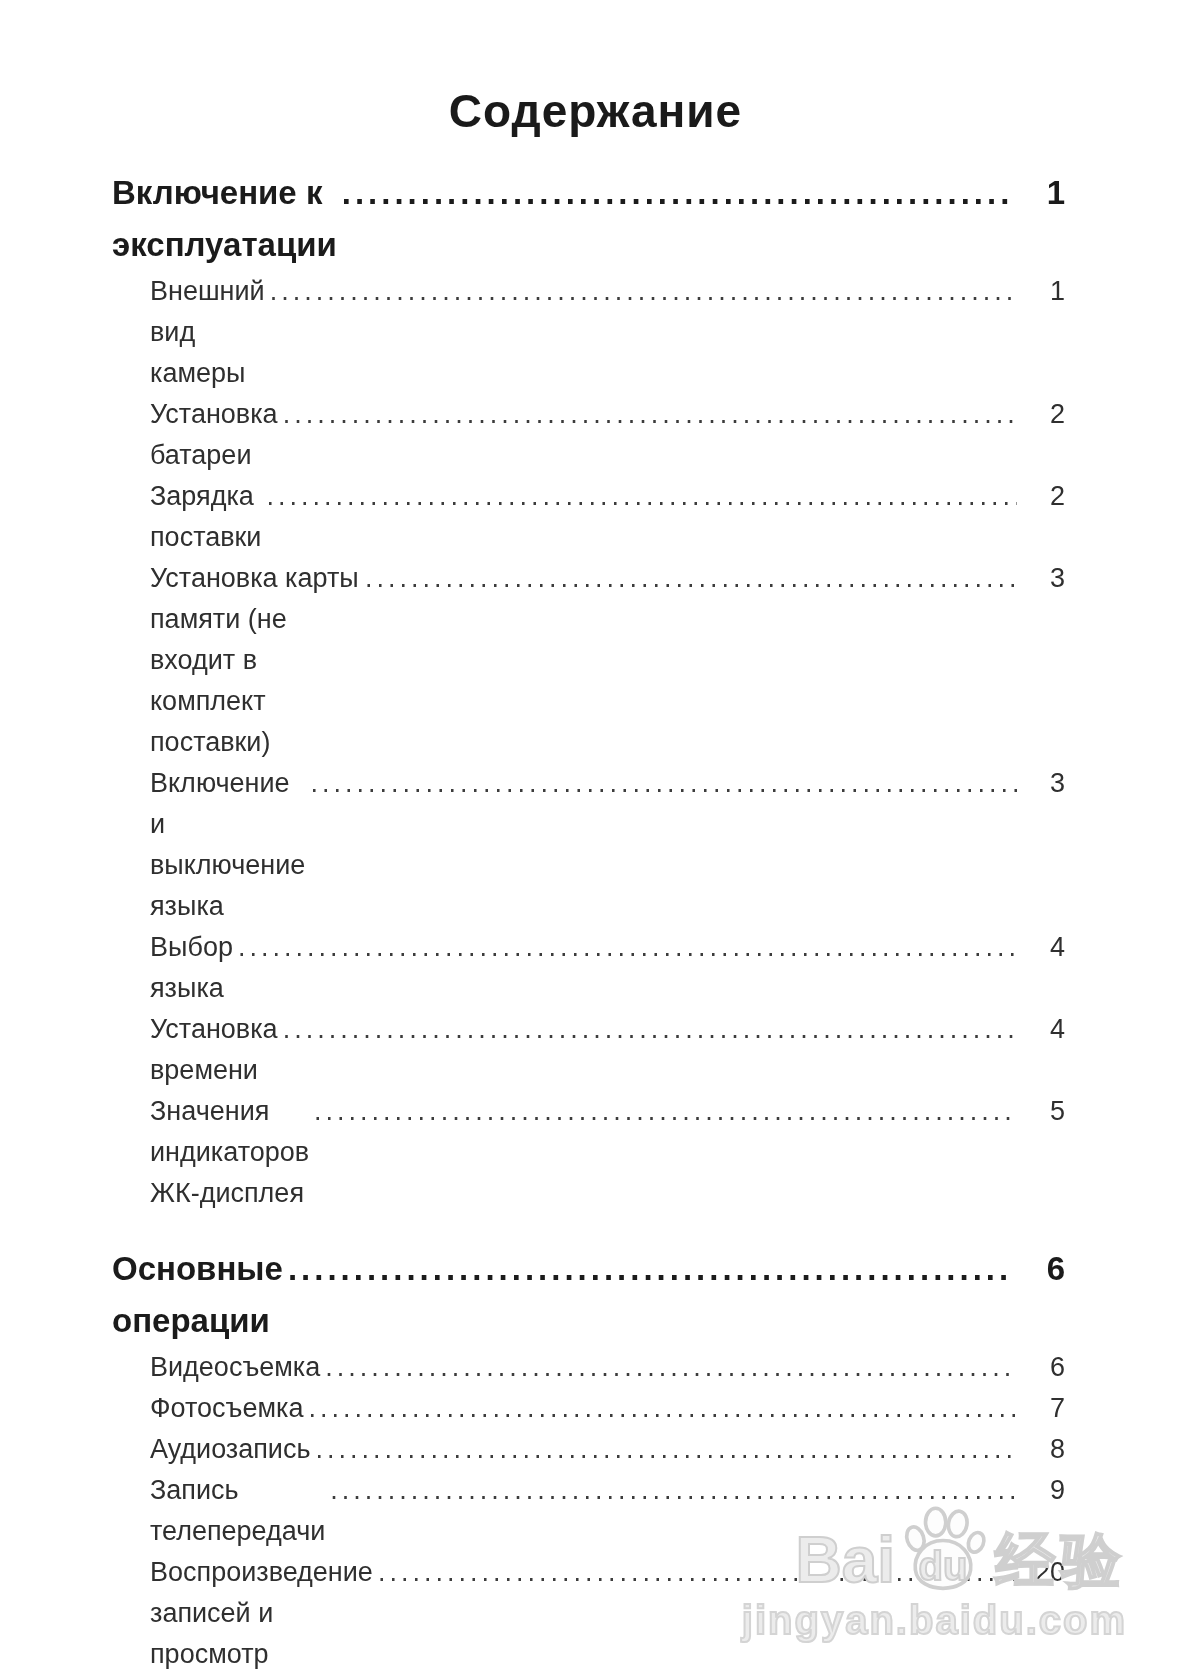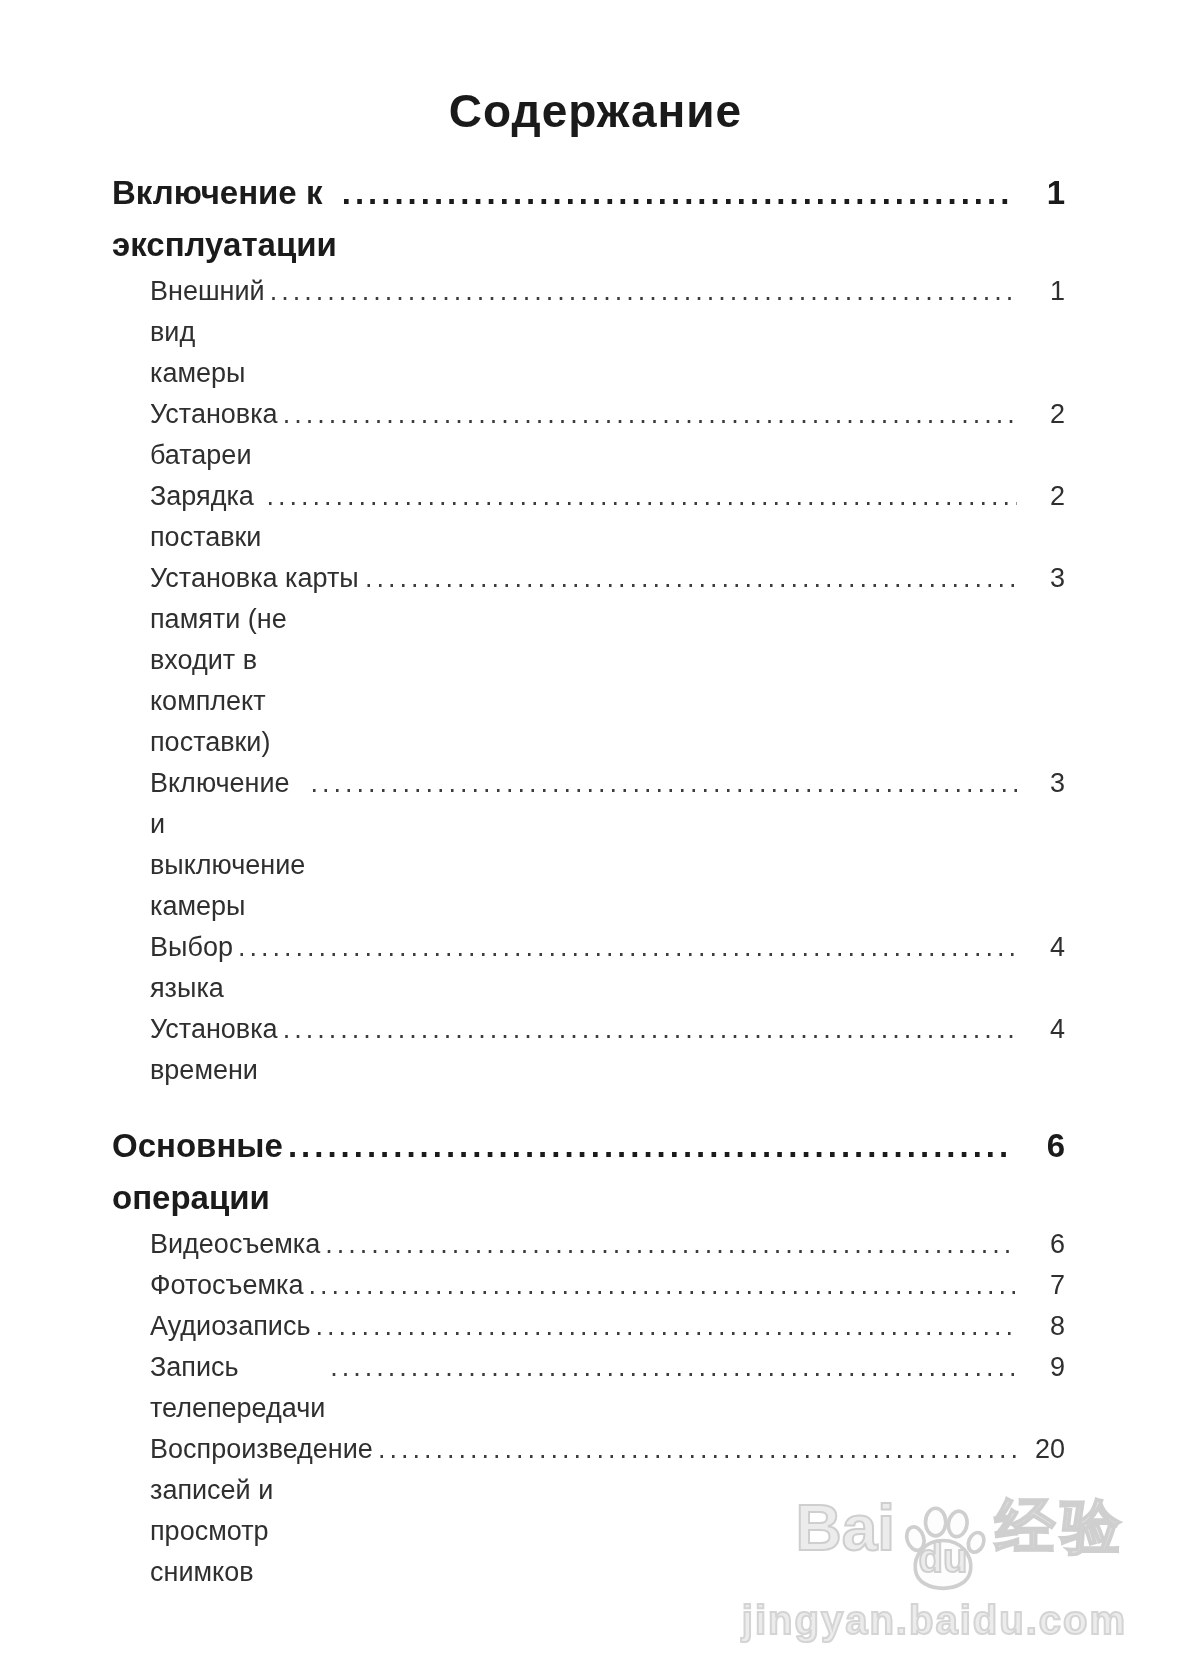--- a/index.html
+++ b/index.html
@@ -63,30 +63,31 @@
   .watermark {
     position: absolute;
     right: 64px;
     top: 1498px;
     text-align: right;
     pointer-events: none;
     color: #d2d2d2;
   }
   .wm-logo {
     display: flex;
+    align-items: flex-end;
     justify-content: flex-end;
     font-weight: bold;
     color: #ececec;
     -webkit-text-stroke: 2px #cfcfcf;
   }
   .wm-bai { font-size: 64px; line-height: 60px; }
   .wm-paw { position: relative; width: 92px; height: 96px; margin: 0 4px -4px 2px; }
   .wm-paw svg { position: absolute; inset: 0; width: 92px; height: 96px; }
   .wm-du {
-    position: absolute; left: 50%; bottom: 16px; transform: translateX(-50%);
+    position: absolute; left: 50%; bottom: 8px; transform: translateX(-50%);
     font-size: 40px; line-height: 40px;
   }
   .wm-cn { font-size: 60px; line-height: 58px; margin-left: 2px; letter-spacing: 6px; }
   .wm-url {
     margin-top: 8px;
     font-size: 40px;
     font-weight: bold;
     letter-spacing: 2px;
     color: #ececec;
     -webkit-text-stroke: 2px #d4d4d4;
@@ -119,33 +120,38 @@
         <span class="item-label">Зарядка поставки</span>
         <span class="leader"></span>
         <span class="item-page">2</span>
       </div>
       <div class="item-row">
         <span class="item-label">Установка карты памяти (не входит в комплект поставки)</span>
         <span class="leader"></span>
         <span class="item-page">3</span>
       </div>
       <div class="item-row">
-        <span class="item-label">Включение и выключение камеры</span>
+        <span class="item-label">Включение и выключение языка</span>
         <span class="leader"></span>
         <span class="item-page">3</span>
       </div>
       <div class="item-row">
         <span class="item-label">Выбор языка</span>
         <span class="leader"></span>
         <span class="item-page">4</span>
       </div>
       <div class="item-row">
         <span class="item-label">Установка времени</span>
         <span class="leader"></span>
         <span class="item-page">4</span>
+      </div>
+      <div class="item-row">
+        <span class="item-label">Значения индикаторов ЖК-дисплея</span>
+        <span class="leader"></span>
+        <span class="item-page">5</span>
       </div>
       <div class="section-row">
         <span class="sec-title">Основные операции</span>
         <span class="leader"></span>
         <span class="sec-page">6</span>
       </div>
       <div class="item-row">
         <span class="item-label">Видеосъемка</span>
         <span class="leader"></span>
         <span class="item-page">6</span>

